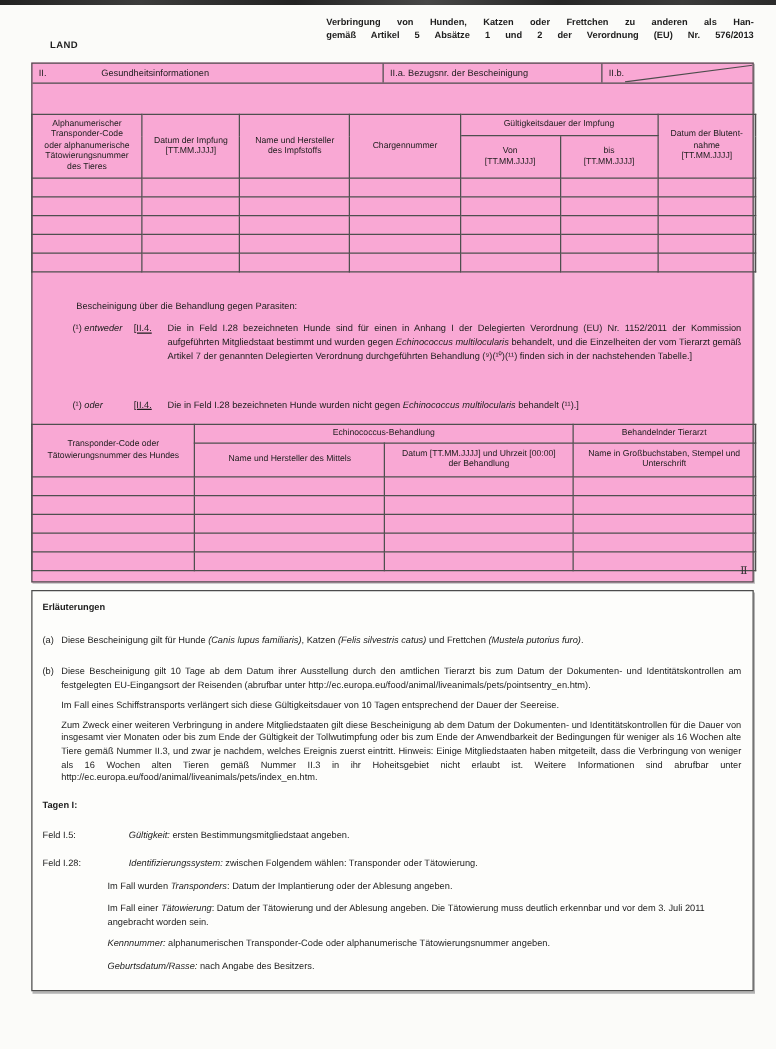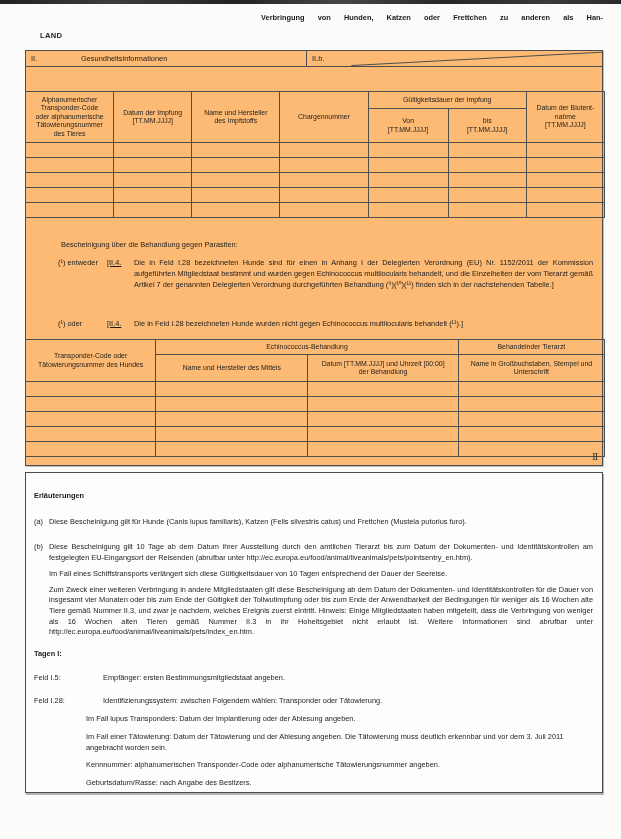--- a/index.html
+++ b/index.html
@@ -7,21 +7,21 @@
   .page { position:relative; width:621px; height:839px; background:#fbfbf9; overflow:hidden;
           font-family:"Liberation Sans", sans-serif; color:#1d1d1d; }
   .topstrip { position:absolute; top:0; left:0; width:621px; height:4px;
           background:linear-gradient(90deg,#222 0%,#3c3c3c 18%,#232323 38%,#474747 55%,#262626 72%,#3a3a3a 88%,#2b2b2b 100%); }
   .land { position:absolute; left:40px; top:31px; font-weight:bold; font-size:7.6px; letter-spacing:.3px; }
   .htitle { position:absolute; left:261px; top:13px; width:342px; font-weight:bold;
             font-size:7.4px; line-height:10.3px; }
   .htitle div { text-align:justify; text-align-last:justify; }
 
   .boxA { position:absolute; left:25px; top:50px; width:578px; height:416px;
-          border:1px solid #4c4c4c; background:#fdba74; box-shadow:1px 1px 0 #bdbdbd; }
+          border:1px solid #4c4c4c; background:#f9a8d4; box-shadow:1px 1px 0 #bdbdbd; }
   .iirow { position:absolute; top:0; left:0; right:0; height:16px; border-bottom:1px solid #4c4c4c;
            display:flex; font-size:7.4px; }
   .iirow .c1 { width:280px; display:flex; padding:3px 0 0 5px; }
   .iirow .c1 .num { width:50px; flex:none; }
   .iirow .c2 { width:175px; border-left:1px solid #4c4c4c; padding:3px 0 0 5px; }
   .iirow .c3 { flex:1; border-left:1px solid #4c4c4c; padding:3px 0 0 5px; position:relative; }
   .c3 svg { position:absolute; left:0; top:0; width:100%; height:100%; }
 
   .t { position:absolute; left:-1px; width:580px; border-collapse:collapse; table-layout:fixed; }
   .t th, .t td { border:1px solid #4f4f4f; font-weight:normal; font-size:6.9px; line-height:8.4px;
@@ -42,51 +42,53 @@
   .para .mk { width:49px; flex:none; }
   .para .bk { width:27px; flex:none;text-decoration:underline; }
   .para .bd { flex:1; text-align:justify; }
   .either { top:207px; }
   .oder { top:268px; }
   .pgmark { position:absolute; right:5px; top:401px; font-size:8.5px; color:#2e2e2e;
             font-family:"DejaVu Serif", serif; letter-spacing:-1px; }
 
   .boxB { position:absolute; left:25px; top:472px; width:578px; height:321px;
           border:1px solid #4c4c4c; background:#fdfdfb; box-shadow:1px 2px 0 #b3b3b3;
-          padding:18px 9px 0 8px; font-size:7.4px; line-height:10.7px; }
+          padding:8px 9px 0 8px; font-size:7.4px; line-height:10.7px; }
   .bold { font-weight:bold; }
   .nitem { display:flex; margin-top:15px; }
   .nmk { width:15px; flex:none; }
   .nbody { flex:1; }
   .just { text-align:justify; }
   .sub { margin-top:5px; }
   .teil { margin-top:11px; }
   .feld { display:flex; margin-top:13px; }
   .flabel { width:69px; flex:none; }
   .fbody { flex:1; }
   .fcont { margin-left:52px; margin-top:7px; }
-  .it { }
+  .it { font-style:italic; }
 </style>
 </head>
 <body>
 
 <div class="page">
   <div class="topstrip"></div>
 
   <div class="land">LAND</div>
   <div class="htitle">
     <div>Verbringung von Hunden, Katzen oder Frettchen zu anderen als Han-</div>
+    <div>gemäß Artikel 5 Absätze 1 und 2 der Verordnung (EU) Nr. 576/2013</div>
   </div>
 
   <div class="boxA">
     <div class="iirow">
       <div class="c1">
         <span class="num">II.</span>
         <span>Gesundheitsinformationen</span>
       </div>
+      <div class="c2">II.a. Bezugsnr. der Bescheinigung</div>
       <div class="c3">
         <span>II.b.</span>
         <svg viewBox="0 0 100 100" preserveAspectRatio="none">
           <line x1="15" y1="97" x2="100" y2="8" stroke="#4c4c4c" stroke-width="1" vector-effect="non-scaling-stroke"></line>
         </svg>
       </div>
     </div>
 
     <table class="t t1">
       <colgroup>
@@ -258,26 +260,26 @@
         <div class="just">Diese Bescheinigung gilt 10 Tage ab dem Datum ihrer Ausstellung durch den amtlichen Tierarzt bis zum Datum der Dokumenten- und Identitätskontrollen am festgelegten EU-Eingangsort der Reisenden (abrufbar unter http://ec.europa.eu/food/animal/liveanimals/pets/pointsentry_en.htm).</div>
         <div class="just sub">Im Fall eines Schiffstransports verlängert sich diese Gültigkeitsdauer von 10 Tagen entsprechend der Dauer der Seereise.</div>
         <div class="just sub">Zum Zweck einer weiteren Verbringung in andere Mitgliedstaaten gilt diese Bescheinigung ab dem Datum der Dokumenten- und Identitätskontrollen für die Dauer von insgesamt vier Monaten oder bis zum Ende der Gültigkeit der Tollwutimpfung oder bis zum Ende der Anwendbarkeit der Bedingungen für weniger als 16 Wochen alte Tiere gemäß Nummer II.3, und zwar je nachdem, welches Ereignis zuerst eintritt. Hinweis: Einige Mitgliedstaaten haben mitgeteilt, dass die Verbringung von weniger als 16 Wochen alten Tieren gemäß Nummer II.3 in ihr Hoheitsgebiet nicht erlaubt ist. Weitere Informationen sind abrufbar unter http://ec.europa.eu/food/animal/liveanimals/pets/index_en.htm.</div>
       </div>
     </div>
 
     <div class="bold teil">Tagen I:</div>
 
     <div class="feld">
       <span class="flabel">Feld I.5:</span>
-      <div class="fbody"><span class="it">Empfänger:</span><span> ersten Bestimmungsmitgliedstaat angeben.</span></div>
+      <div class="fbody"><span class="it">Gültigkeit:</span><span> ersten Bestimmungsmitgliedstaat angeben.</span></div>
     </div>
 
     <div class="feld">
       <span class="flabel">Feld I.28:</span>
       <div class="fbody"><span class="it">Identifizierungssystem:</span><span>  zwischen Folgendem wählen: Transponder oder Tätowierung.</span></div>
     </div>
 
-    <div class="fcont"><span>Im Fall lupus </span><span class="it">Transponders</span><span>: Datum der Implantierung oder der Ablesung angeben.</span></div>
+    <div class="fcont"><span>Im Fall wurden </span><span class="it">Transponders</span><span>: Datum der Implantierung oder der Ablesung angeben.</span></div>
     <div class="fcont"><span>Im Fall einer </span><span class="it">Tätowierung</span><span>: Datum der Tätowierung und der Ablesung angeben. Die Tätowierung muss deutlich erkennbar und vor dem 3. Juli 2011 angebracht worden sein.</span></div>
     <div class="fcont"><span class="it">Kennnummer:</span><span> alphanumerischen Transponder-Code oder alphanumerische Tätowierungsnummer angeben.</span></div>
     <div class="fcont"><span class="it">Geburtsdatum/Rasse:</span><span>  nach Angabe des Besitzers.</span></div>
   </div>
 </div>
 
 </body></html>

